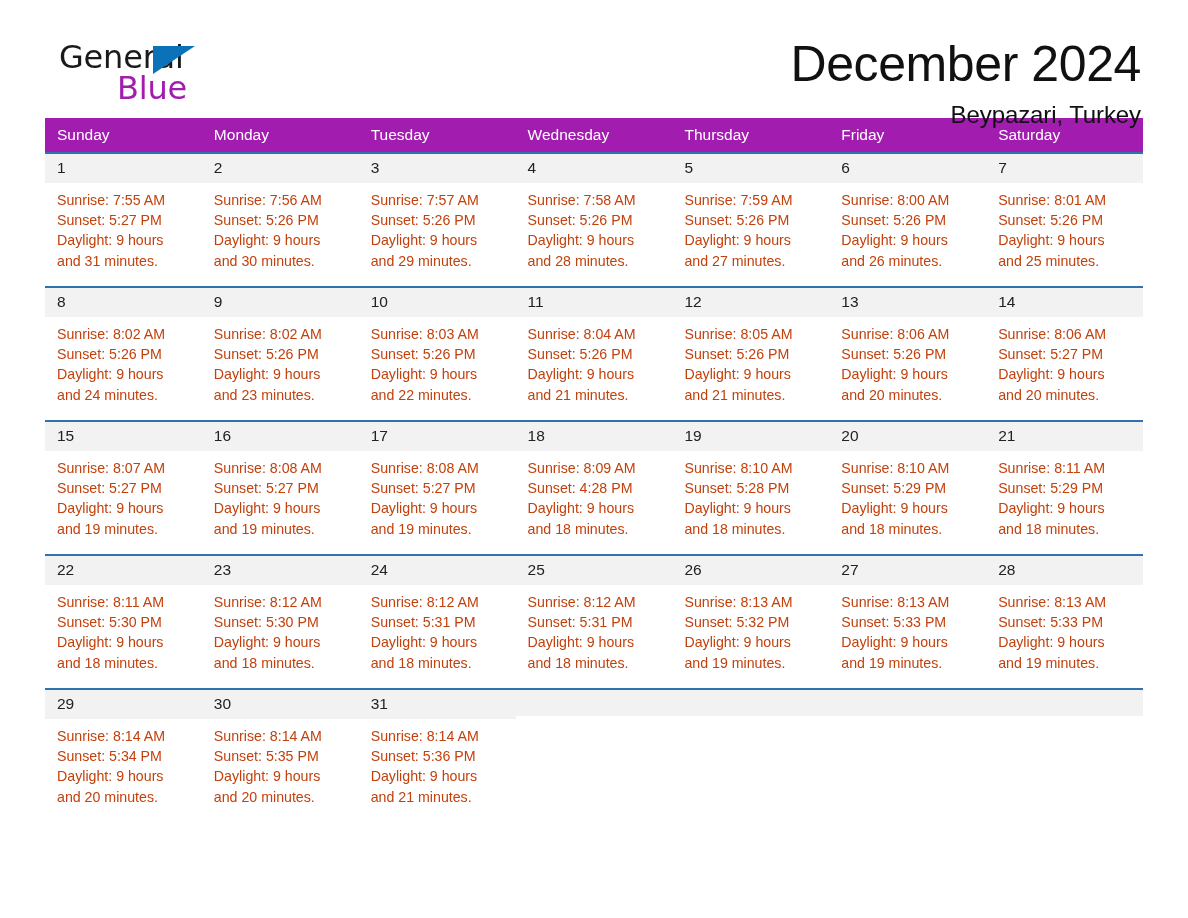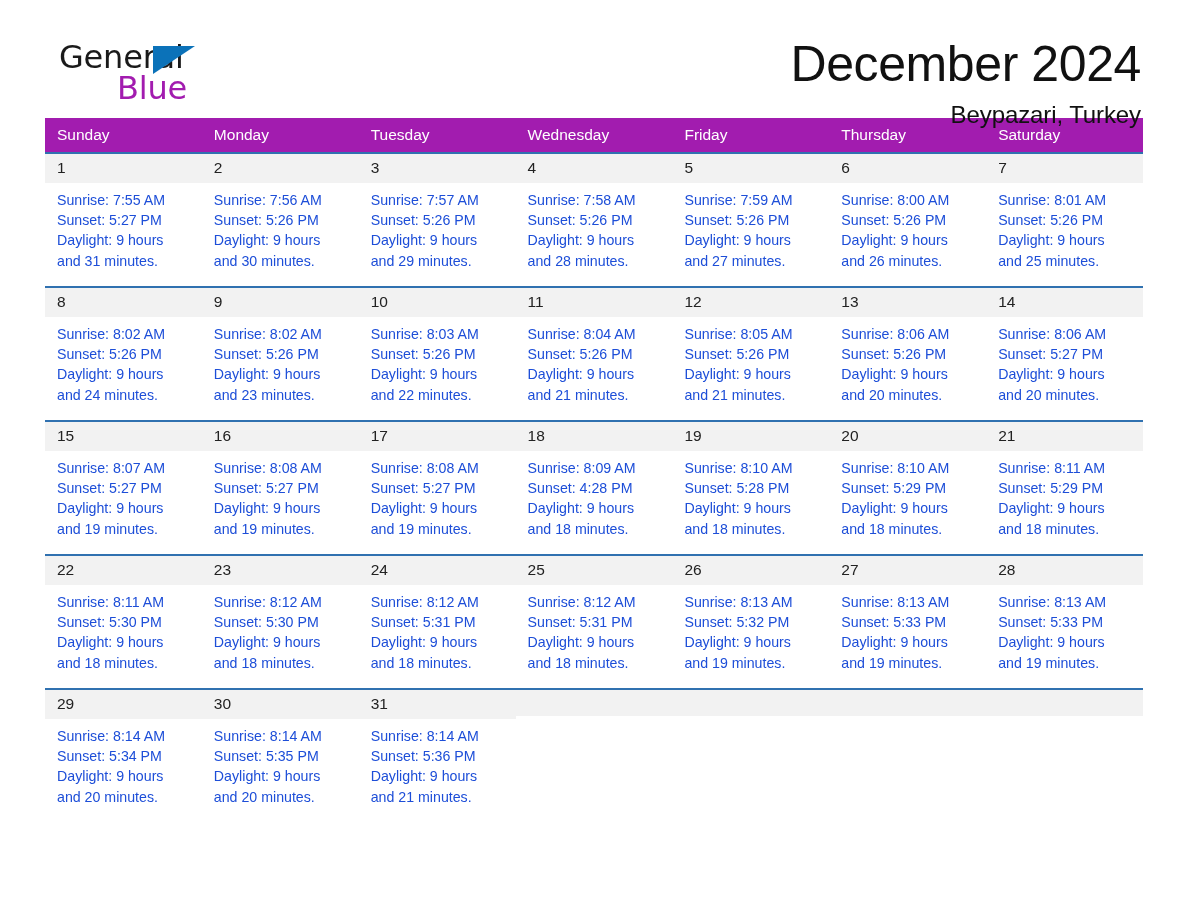--- a/index.html
+++ b/index.html
@@ -140,21 +140,21 @@
   }
   .day.empty .day-number {
     background: #f2f2f2;
     color: transparent;
   }
 
   .day-info {
     padding: 7px 10px 0 12px;
     font-size: 14.2px;
     line-height: 20.2px;
-    color: #1d4ed8;
+    color: #c2410c;
     white-space: pre-line;
   }
 </style>
 </head>
 <body>
 
 <div class="page">
 
   <div class="top">
 
@@ -171,22 +171,22 @@
 
   </div>
 
   <div class="calendar">
 
     <div class="weekday-row">
       <div class="weekday">Sunday</div>
       <div class="weekday">Monday</div>
       <div class="weekday">Tuesday</div>
       <div class="weekday">Wednesday</div>
+      <div class="weekday">Thursday</div>
       <div class="weekday">Friday</div>
-      <div class="weekday">Thursday</div>
       <div class="weekday">Saturday</div>
     </div>
 
     <div class="week">
       <div class="day">
           <div class="day-number">1</div>
           <div class="day-info">Sunrise: 7:55 AM
 Sunset: 5:27 PM
 Daylight: 9 hours
 and 31 minutes.</div>

